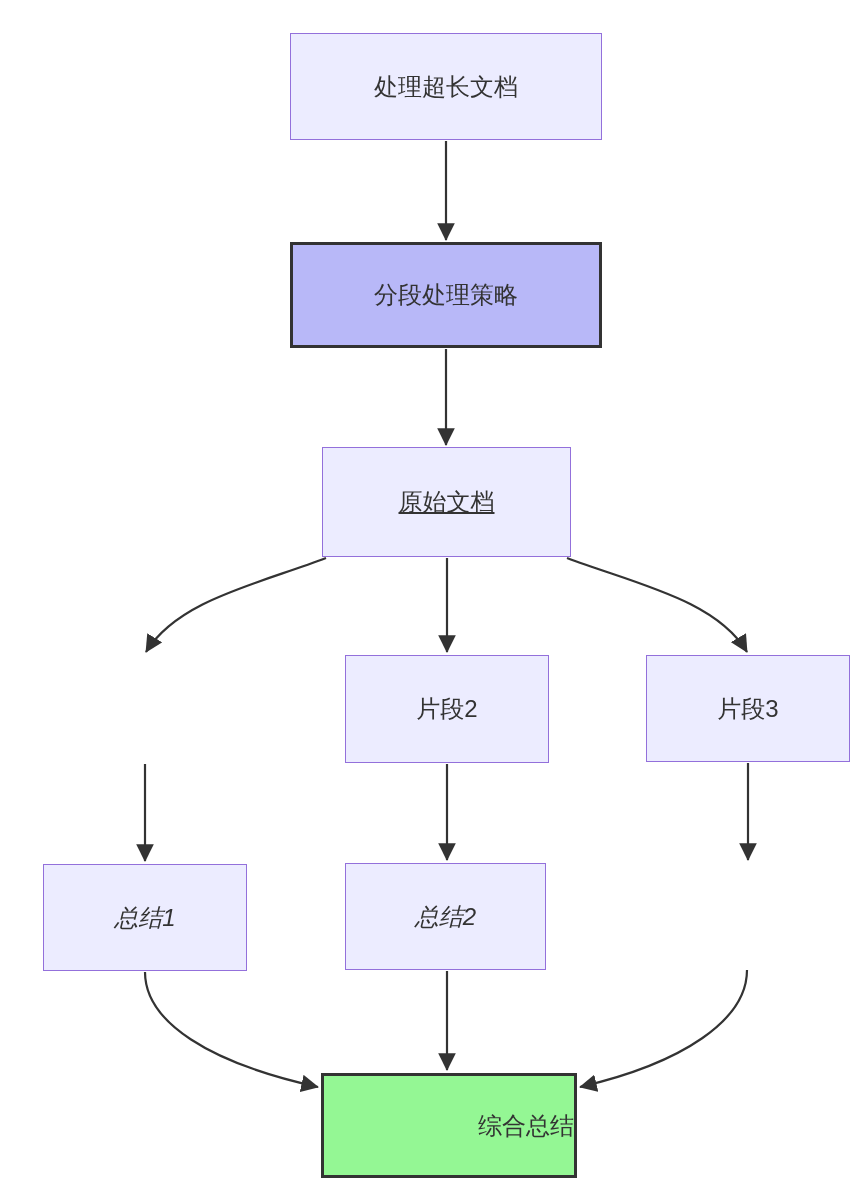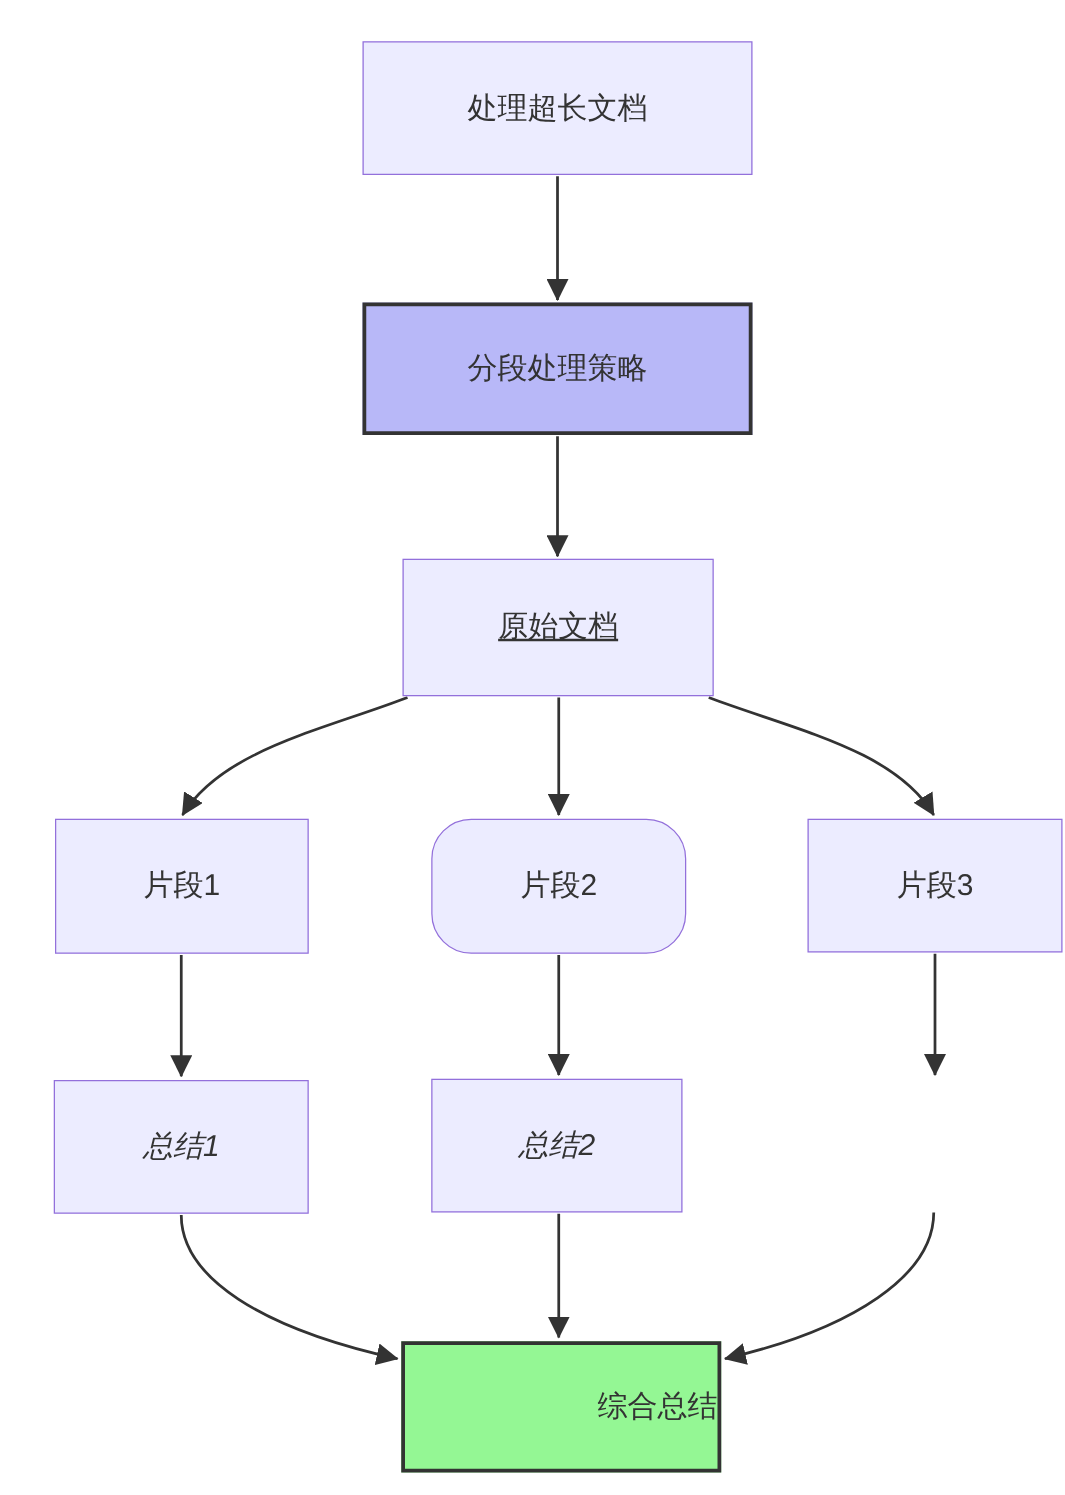--- a/index.html
+++ b/index.html
@@ -59,21 +59,21 @@
   }
   .node.final {
     background: var(--final-fill);
     border: 3.5px solid var(--final-border);
   }
   
   .n-a  { left: 278px; top: 33px;   width: 312px; height: 107px; }
   .n-b  { left: 278px; top: 242px;  width: 312px; height: 106px; }
   .n-c  { left: 310px; top: 447px;  width: 249px; height: 110px; text-decoration: underline; }
   .n-d1 { left: 32px;  top: 655px;  width: 203px; height: 108px; }
-  .n-d2 { left: 333px; top: 655px;  width: 204px; height: 108px; border-radius: 32px; }
+  .n-d2 { left: 333px; top: 655px;  width: 204px; height: 108px; }
   .n-d3 { left: 634px; top: 655px;  width: 204px; height: 107px; justify-content: center; }
   .n-e1 { left: 31px;  top: 864px;  width: 204px; height: 107px; font-style: italic; }
   .n-e2 { left: 333px; top: 863px;  width: 201px; height: 107px; font-style: italic; }
   .n-e3 { left: 634px; top: 863px;  width: 201px; height: 107px; }
   .n-f  { left: 309px; top: 1073px; width: 256px; height: 105px; justify-content: flex-end; }
 </style>
 </head>
 <body>
 
 <div class="canvas">
@@ -102,23 +102,20 @@
   </div>
 
   <div class="node highlight n-b">
     <span>分段处理策略</span>
   </div>
 
   <div class="node n-c">
     <span>原始文档</span>
   </div>
 
-  <div class="node n-d1">
-    <span>片段1</span>
-  </div>
 
   <div class="node n-d2">
     <span>片段2</span>
   </div>
 
   <div class="node n-d3">
     <span>片段3</span>
   </div>
 
   <div class="node n-e1">

